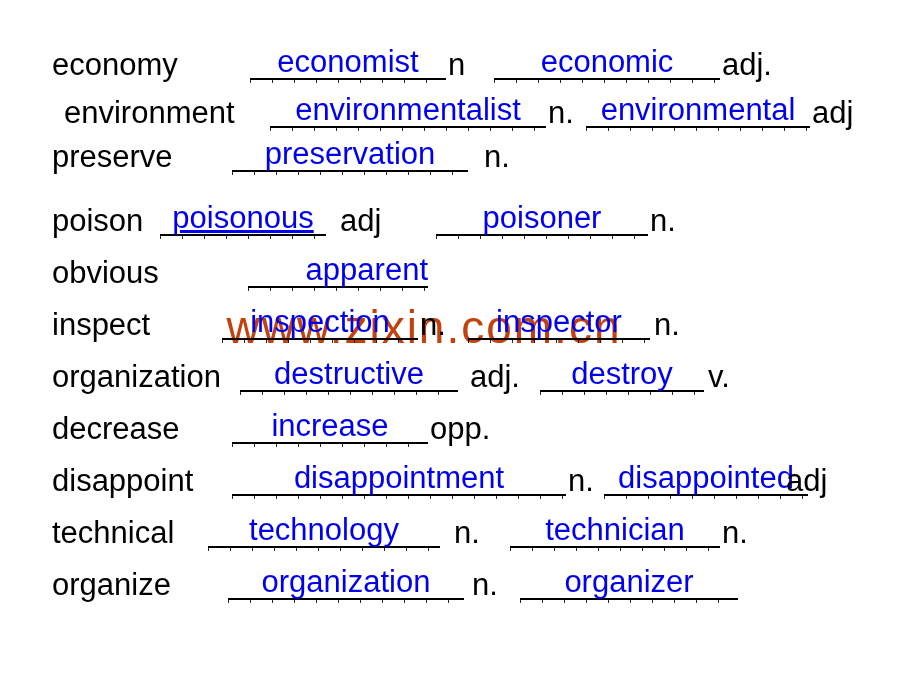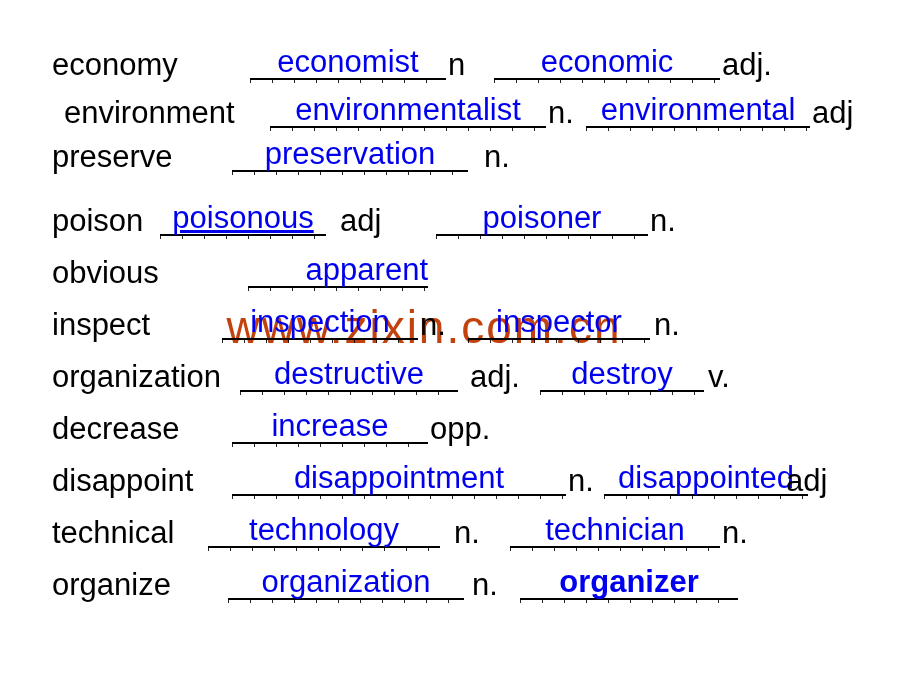--- a/index.html
+++ b/index.html
@@ -167,16 +167,16 @@
     <span class="tok blank" style="left:208px; width:232px;">technology</span>
     <span class="tok pos" style="left:454px;">n.</span>
     <span class="tok blank" style="left:510px; width:210px;">technician</span>
     <span class="tok pos" style="left:722px;">n.</span>
   </div>
 
   <div class="row" style="top:548px;">
     <span class="tok prompt" style="left:52px;">organize</span>
     <span class="tok blank" style="left:228px; width:236px;">organization</span>
     <span class="tok pos" style="left:472px;">n.</span>
-    <span class="tok blank" style="left:520px; width:218px;font-weight:bold;">organizer</span>
+    <span class="tok blank" style="left:520px; width:218px;">organizer</span>
   </div>
 
 </div>
 
 </body></html>

